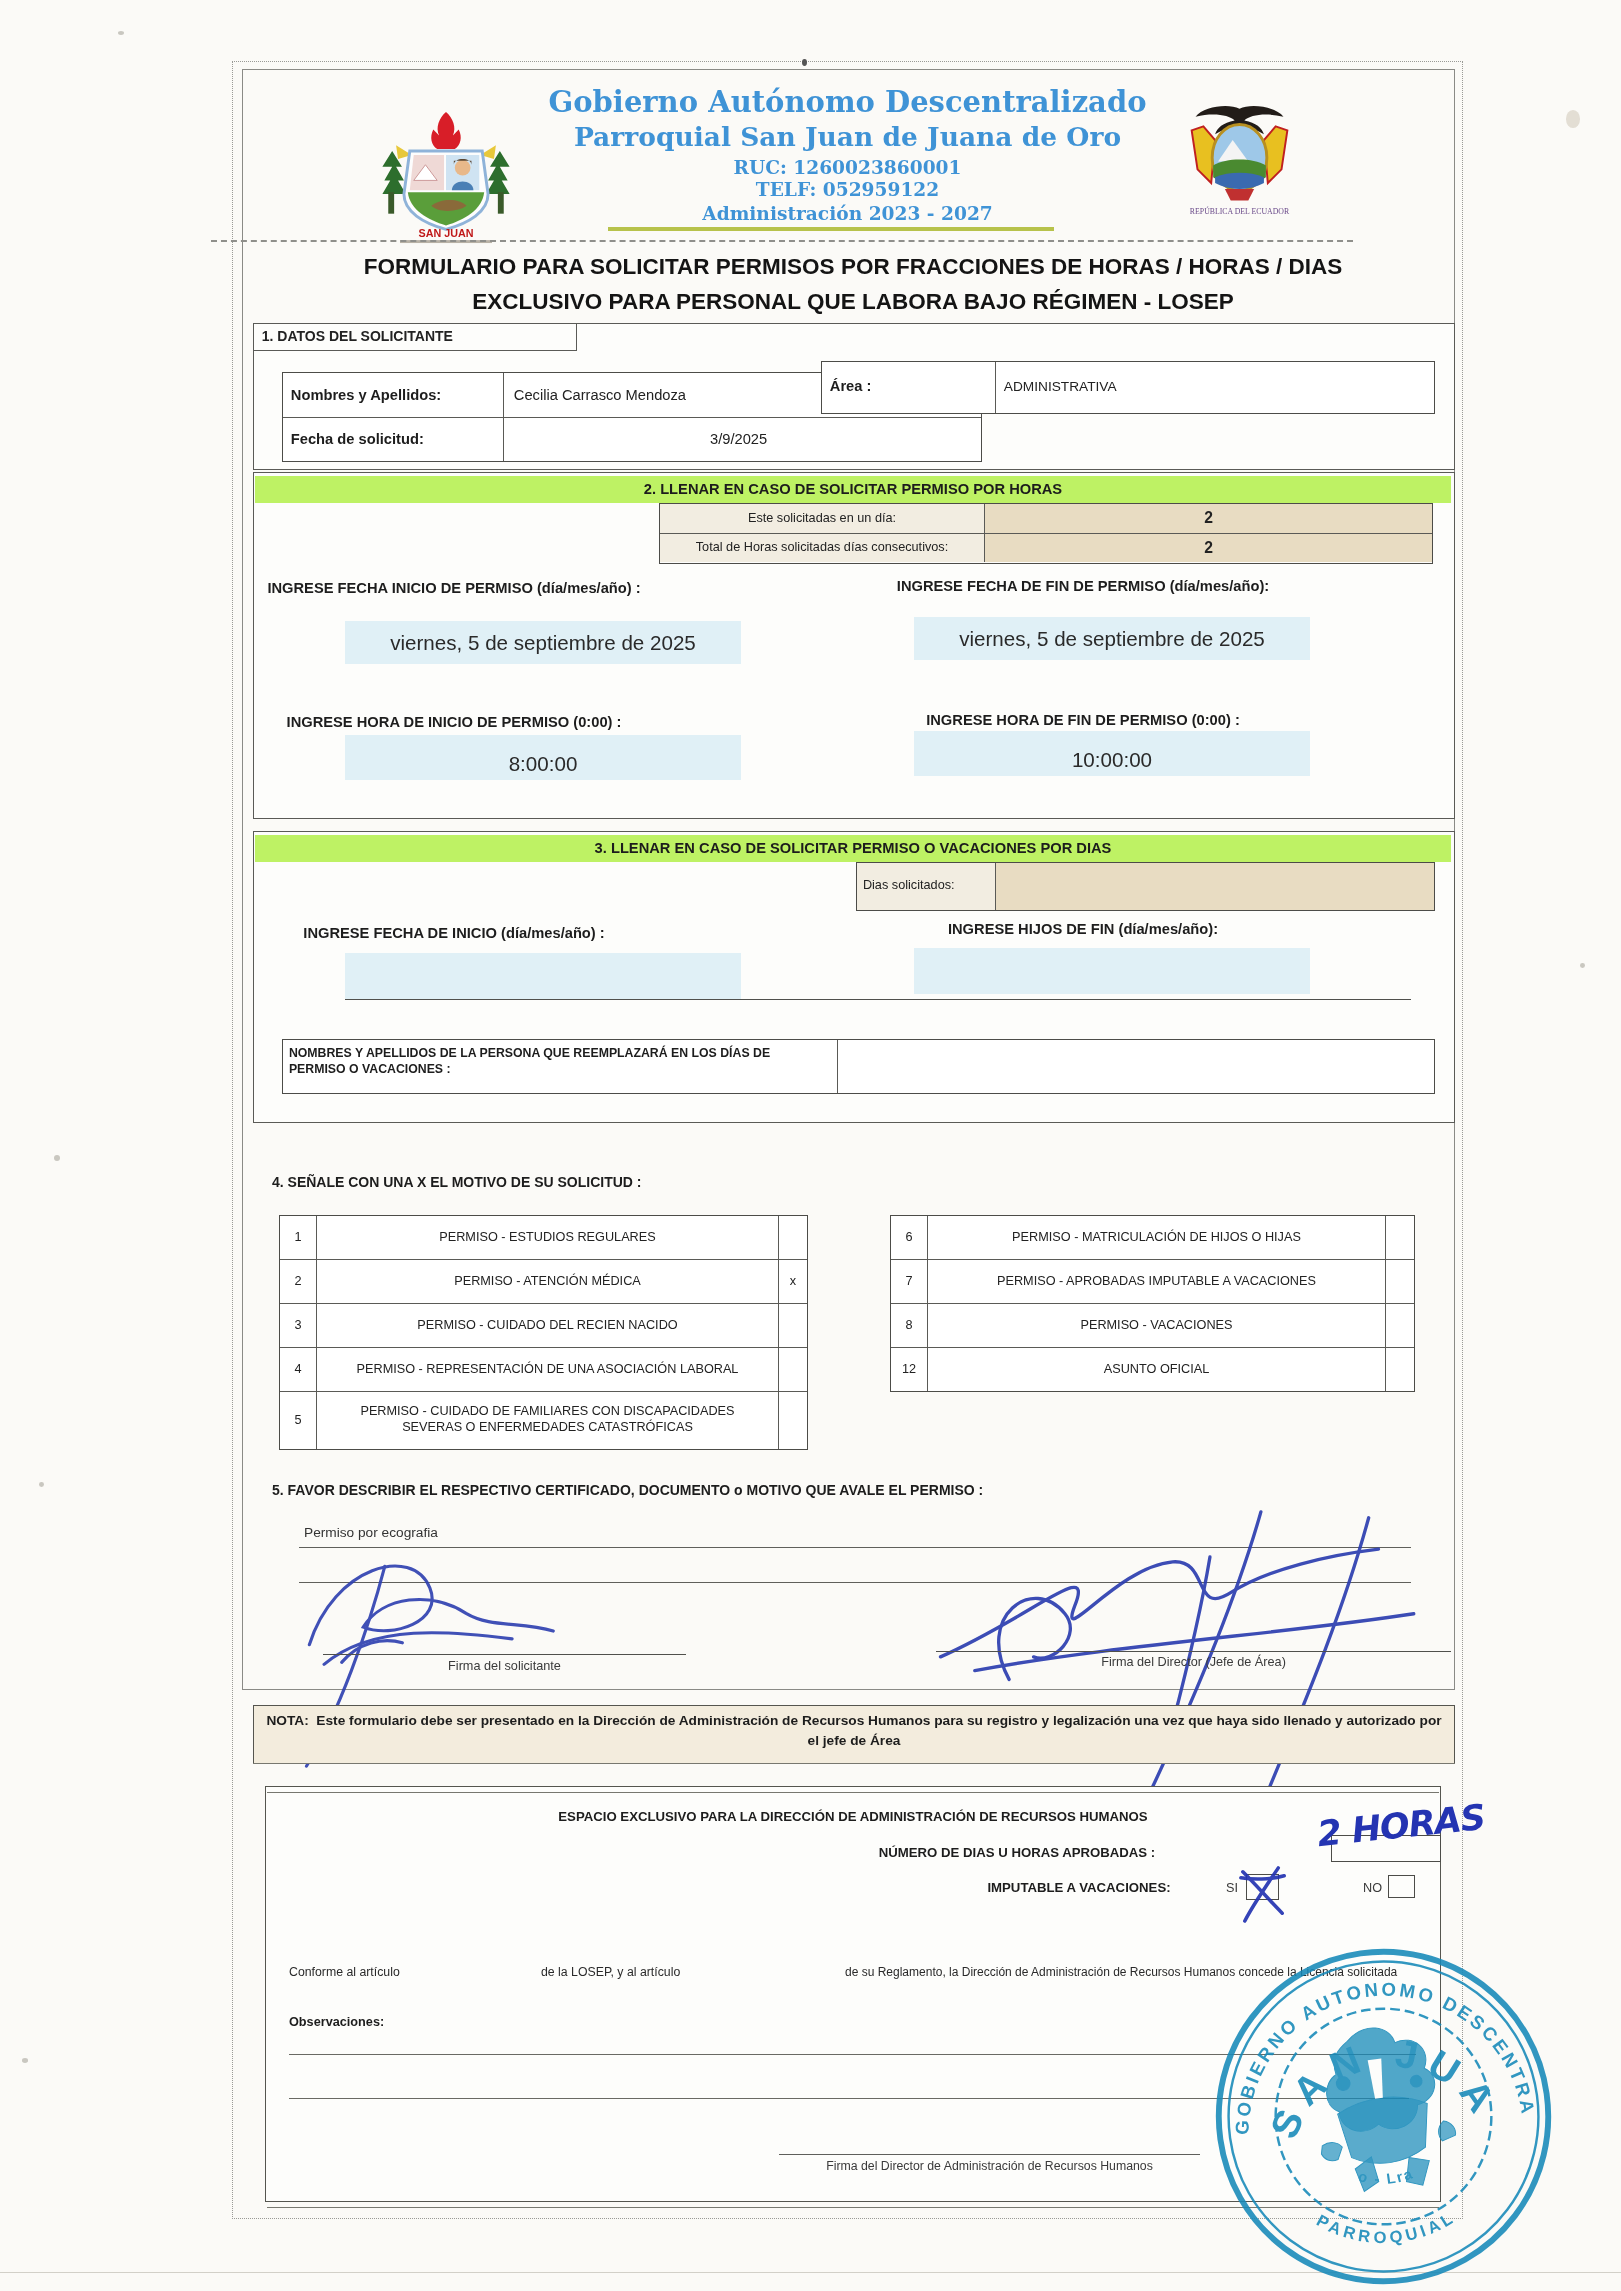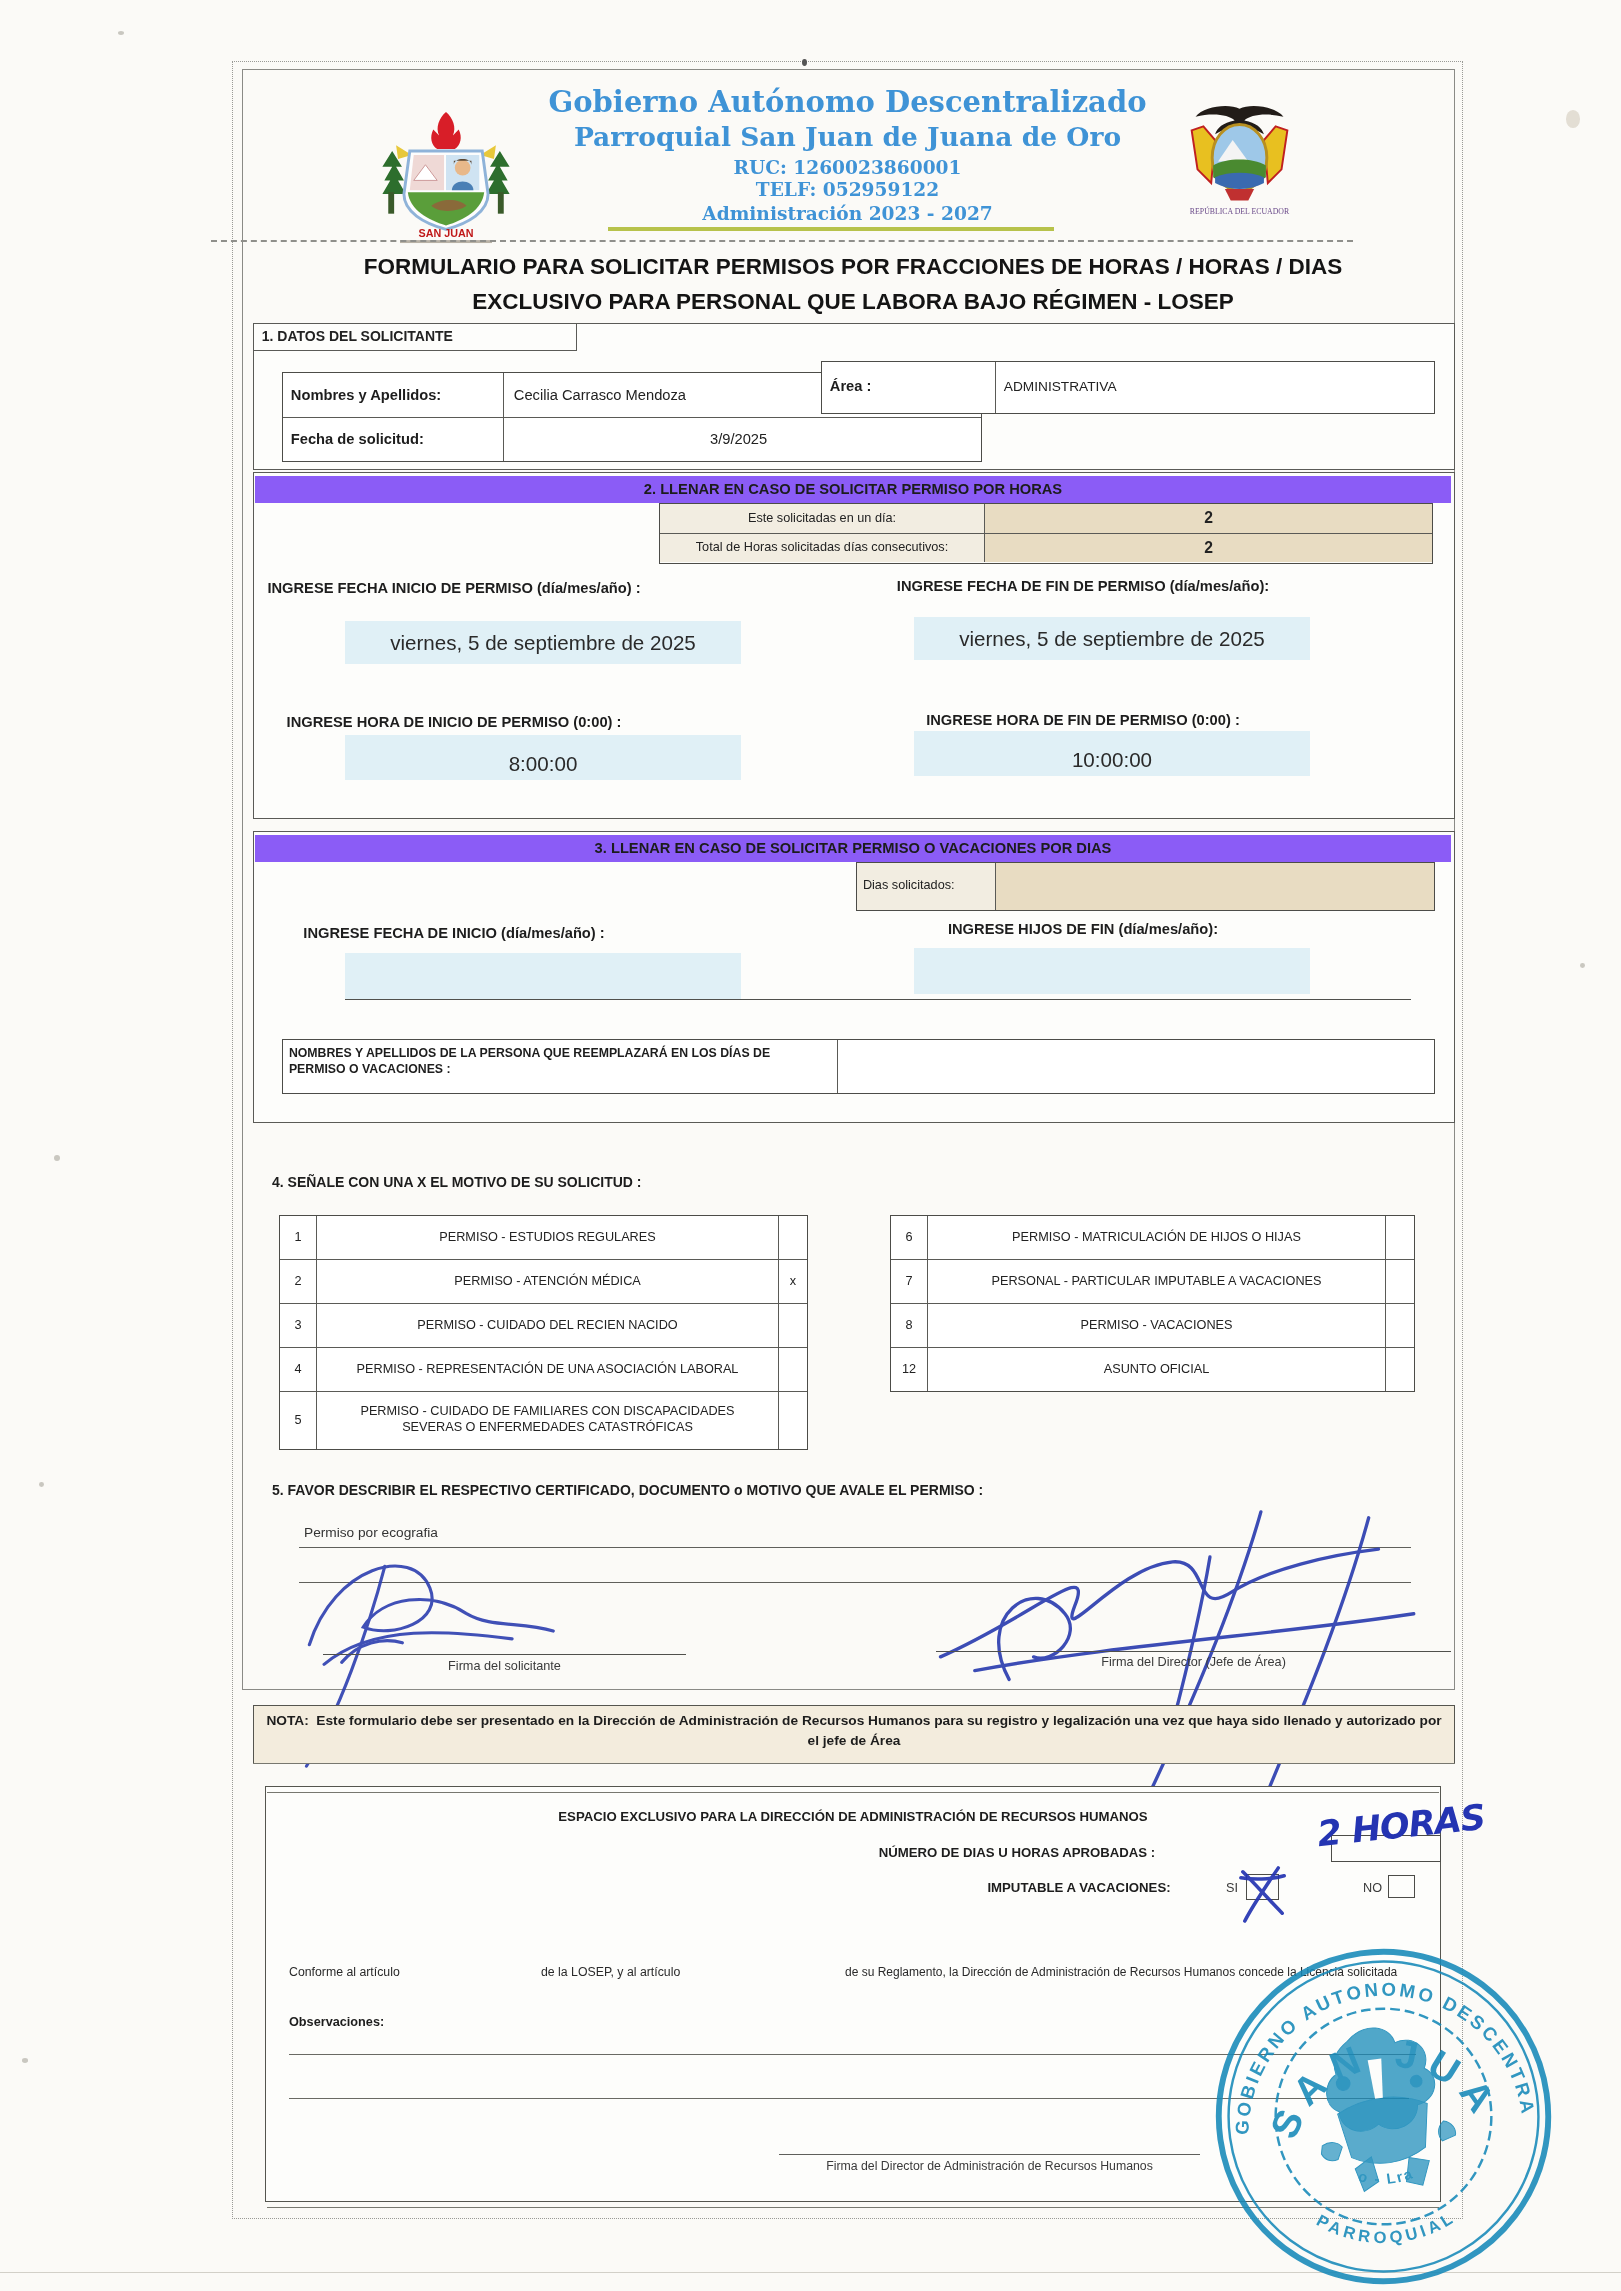--- a/index.html
+++ b/index.html
@@ -9,21 +9,21 @@
     font-family:"Liberation Sans",sans-serif;color:#222;
   }
   .abs{position:absolute;}
   .b{font-weight:bold;}
   .ctr{text-align:center;}
   .rt{text-align:center;}
   .serifblue{font-family:"DejaVu Serif","Liberation Serif",serif;font-weight:bold;color:#3f93d6;}
   .dotted-box{border:1px dotted #9a9a96;}
   .solid-box{border:1px solid #8a8a86;}
   .sec-box{border:1.5px solid #5a5a56;background:#fdfdfb;}
-  .sec-head-band{background:#8b5cf6;font-weight:bold;font-size:14.7px;line-height:26.5px;text-align:center;color:#1c1c1c;}
+  .sec-head-band{background:#bef264;font-weight:bold;font-size:14.7px;line-height:26.5px;text-align:center;color:#1c1c1c;}
   .field-band{background:#e0f0f6;}
   .tan{background:#e8dcc2;}
   .ltan{background:#f2ede1;}
   .lbl{font-weight:bold;color:#1d1d1d;}
   .hline{border-top:1px solid #5f5f5b;height:0;}
   .hline2{border-top:1.5px solid #50504c;height:0;}
   .cellb{border:1.5px solid #4c4c48;}
   .hand{
     font-family:"DejaVu Sans",sans-serif;font-style:italic;font-weight:bold;
     color:#2434b2;letter-spacing:-1px;
@@ -211,21 +211,21 @@
 </div>
 
 <div class="abs cellb" style="left:890px;top:1215px;width:523px;background:#fff;">
   <div style="display:flex;height:43px;border-bottom:1px solid #5a5a56;">
     <div class="ctr" style="width:37px;border-right:1px solid #5a5a56;font-size:12.7px;line-height:43px;box-sizing:border-box;">6</div>
     <div class="ctr" style="flex:1;font-size:12.7px;line-height:43px;">PERMISO - MATRICULACIÓN DE HIJOS O HIJAS</div>
     <div class="ctr" style="width:29px;border-left:1px solid #5a5a56;font-size:12.7px;line-height:43px;box-sizing:border-box;"></div>
   </div>
   <div style="display:flex;height:43px;border-bottom:1px solid #5a5a56;">
     <div class="ctr" style="width:37px;border-right:1px solid #5a5a56;font-size:12.7px;line-height:43px;box-sizing:border-box;">7</div>
-    <div class="ctr" style="flex:1;font-size:12.7px;line-height:43px;">PERSONAL - PARTICULAR IMPUTABLE A VACACIONES</div>
+    <div class="ctr" style="flex:1;font-size:12.7px;line-height:43px;">PERMISO - APROBADAS IMPUTABLE A VACACIONES</div>
     <div class="ctr" style="width:29px;border-left:1px solid #5a5a56;font-size:12.7px;line-height:43px;box-sizing:border-box;"></div>
   </div>
   <div style="display:flex;height:43px;border-bottom:1px solid #5a5a56;">
     <div class="ctr" style="width:37px;border-right:1px solid #5a5a56;font-size:12.7px;line-height:43px;box-sizing:border-box;">8</div>
     <div class="ctr" style="flex:1;font-size:12.7px;line-height:43px;">PERMISO - VACACIONES</div>
     <div class="ctr" style="width:29px;border-left:1px solid #5a5a56;font-size:12.7px;line-height:43px;box-sizing:border-box;"></div>
   </div>
   <div style="display:flex;height:43px;">
     <div class="ctr" style="width:37px;border-right:1px solid #5a5a56;font-size:12.7px;line-height:43px;box-sizing:border-box;">12</div>
     <div class="ctr" style="flex:1;font-size:12.7px;line-height:43px;">ASUNTO OFICIAL</div>

